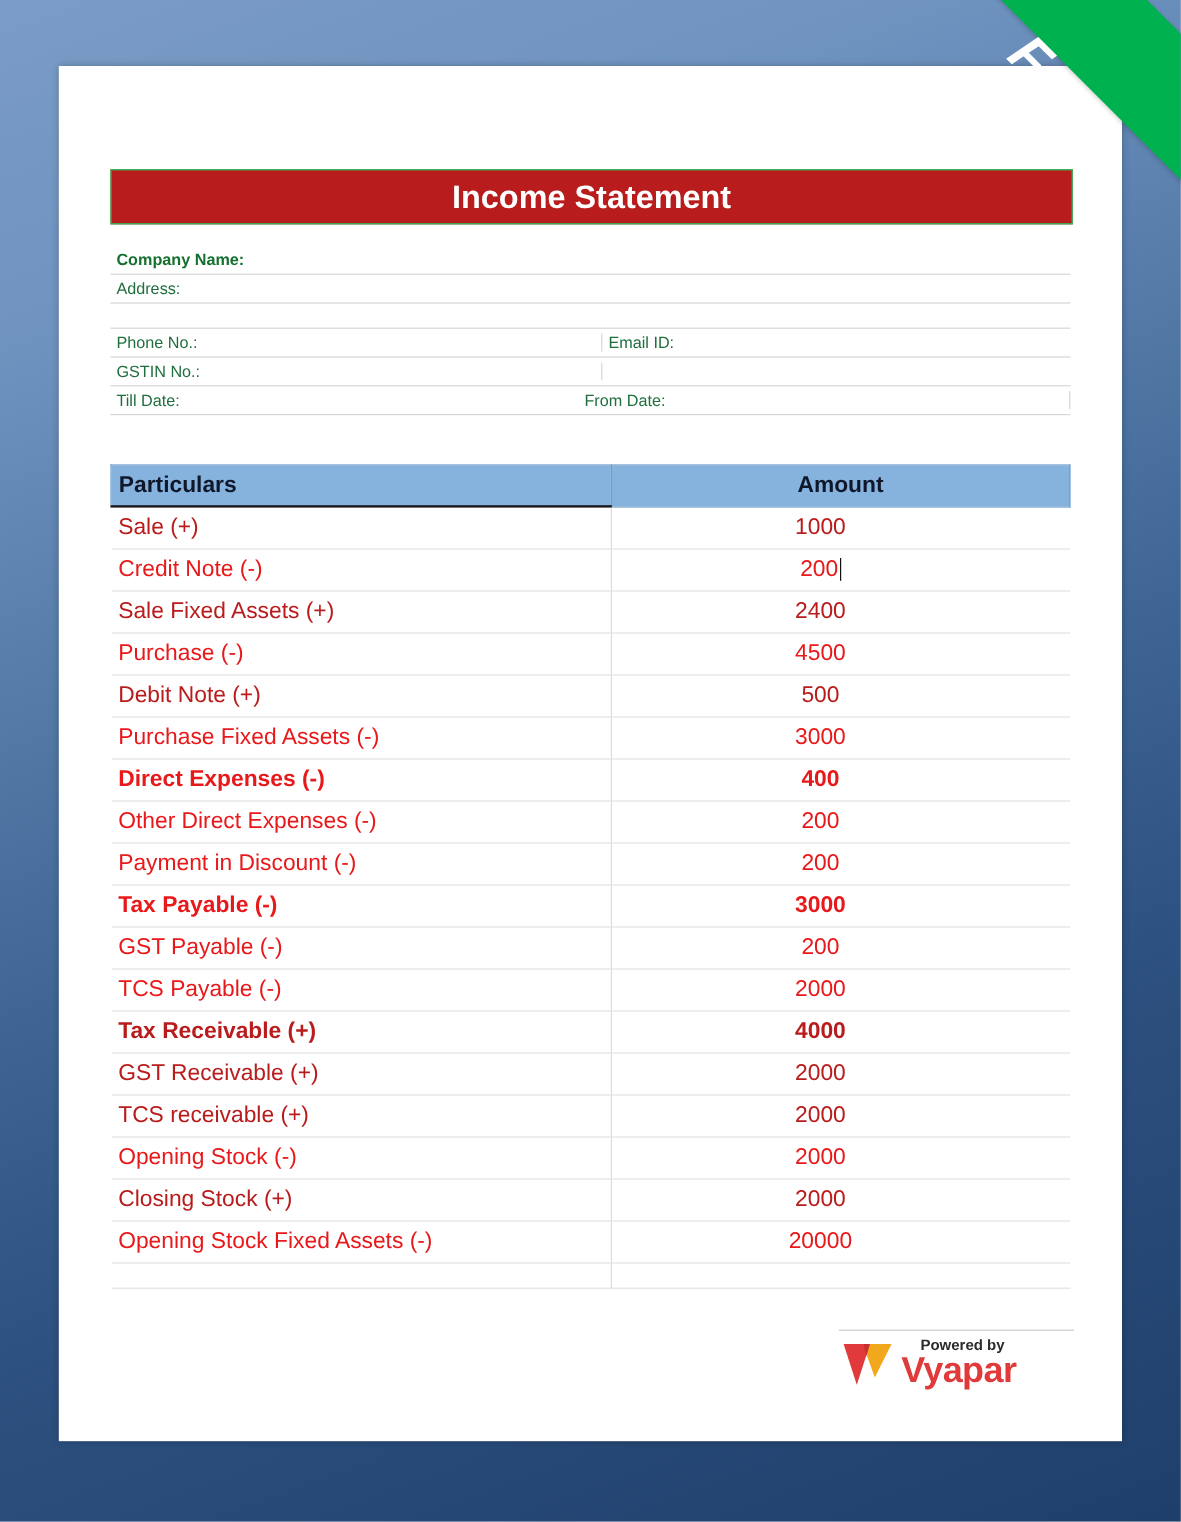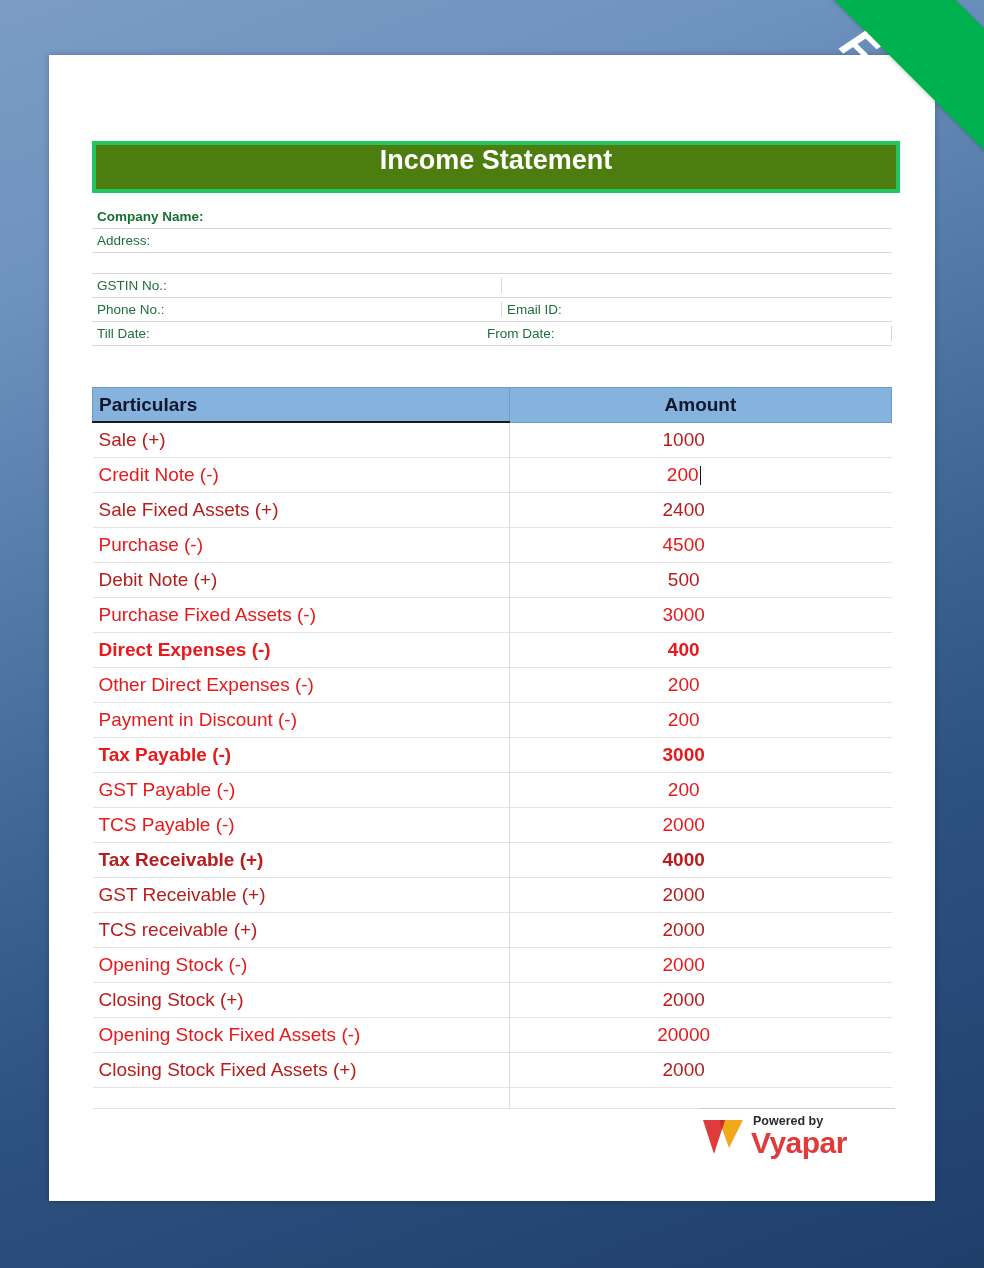--- a/index.html
+++ b/index.html
@@ -72,23 +72,24 @@
     font-weight: normal;
   }
 
   
   .title-band {
     position: absolute;
     left: 43px;
     top: 86px;
     width: 800px;
     height: 44px;
-    background: #4d7c0f;
-    border: 4px solid #22c55e;
+    background: #b91c1c;
+    border: 1px solid #22c55e;
     display: flex;
+    align-items: center;
     justify-content: center;
   }
   .title-band .title-text {
     color: #ffffff;
     font-size: 27px;
     font-weight: bold;
   }
 
   
   .info {
@@ -194,21 +195,21 @@
   }
   .footer-text {
     display: flex;
     flex-direction: column;
     justify-content: center;
   }
   .powered {
     font-size: 12.5px;
     font-weight: bold;
     color: #2b2b2b;
-    margin-left: 2px;
+    margin-left: 16px;
   }
   .vyapar {
     font-size: 30px;
     font-weight: bold;
     color: #e03a3a;
     line-height: 30px;
     letter-spacing: -0.5px;
   }
 </style>
 </head>
@@ -224,26 +225,26 @@
 
   <div class="info">
     <div class="info-row">
       <span class="info-cell bold full">Company Name:</span>
     </div>
     <div class="info-row">
       <span class="info-cell full">Address:</span>
     </div>
     <div class="info-gap"></div>
     <div class="info-row">
+      <span class="info-cell left">Phone No.:</span>
+      <span class="info-cell right">Email ID:</span>
+    </div>
+    <div class="info-row">
       <span class="info-cell left">GSTIN No.:</span>
       <span class="info-cell right"></span>
-    </div>
-    <div class="info-row">
-      <span class="info-cell left">Phone No.:</span>
-      <span class="info-cell right">Email ID:</span>
     </div>
     <div class="info-row">
       <span class="info-cell right">Till Date:</span>
       <span class="info-cell left">From Date:</span>
     </div>
     <div class="info-gap2"></div>
   </div>
 
   <table class="stmt">
     <thead>
@@ -318,24 +319,20 @@
           <td class="a red"><span>2000</span></td>
         </tr>
         <tr>
           <td class="p green">Closing Stock (+)</td>
           <td class="a green"><span>2000</span></td>
         </tr>
         <tr>
           <td class="p red">Opening Stock Fixed Assets (-)</td>
           <td class="a red"><span>20000</span></td>
         </tr>
-        <tr>
-          <td class="p green">Closing Stock Fixed Assets (+)</td>
-          <td class="a green"><span>2000</span></td>
-        </tr>
         <tr class="empty-row">
           <td class="p"></td>
           <td class="a"></td>
         </tr>
       </tbody>
   </table>
 
   <div class="footer">
     <div class="footer-logo">
       <svg width="48" height="44" viewBox="0 0 48 44">

